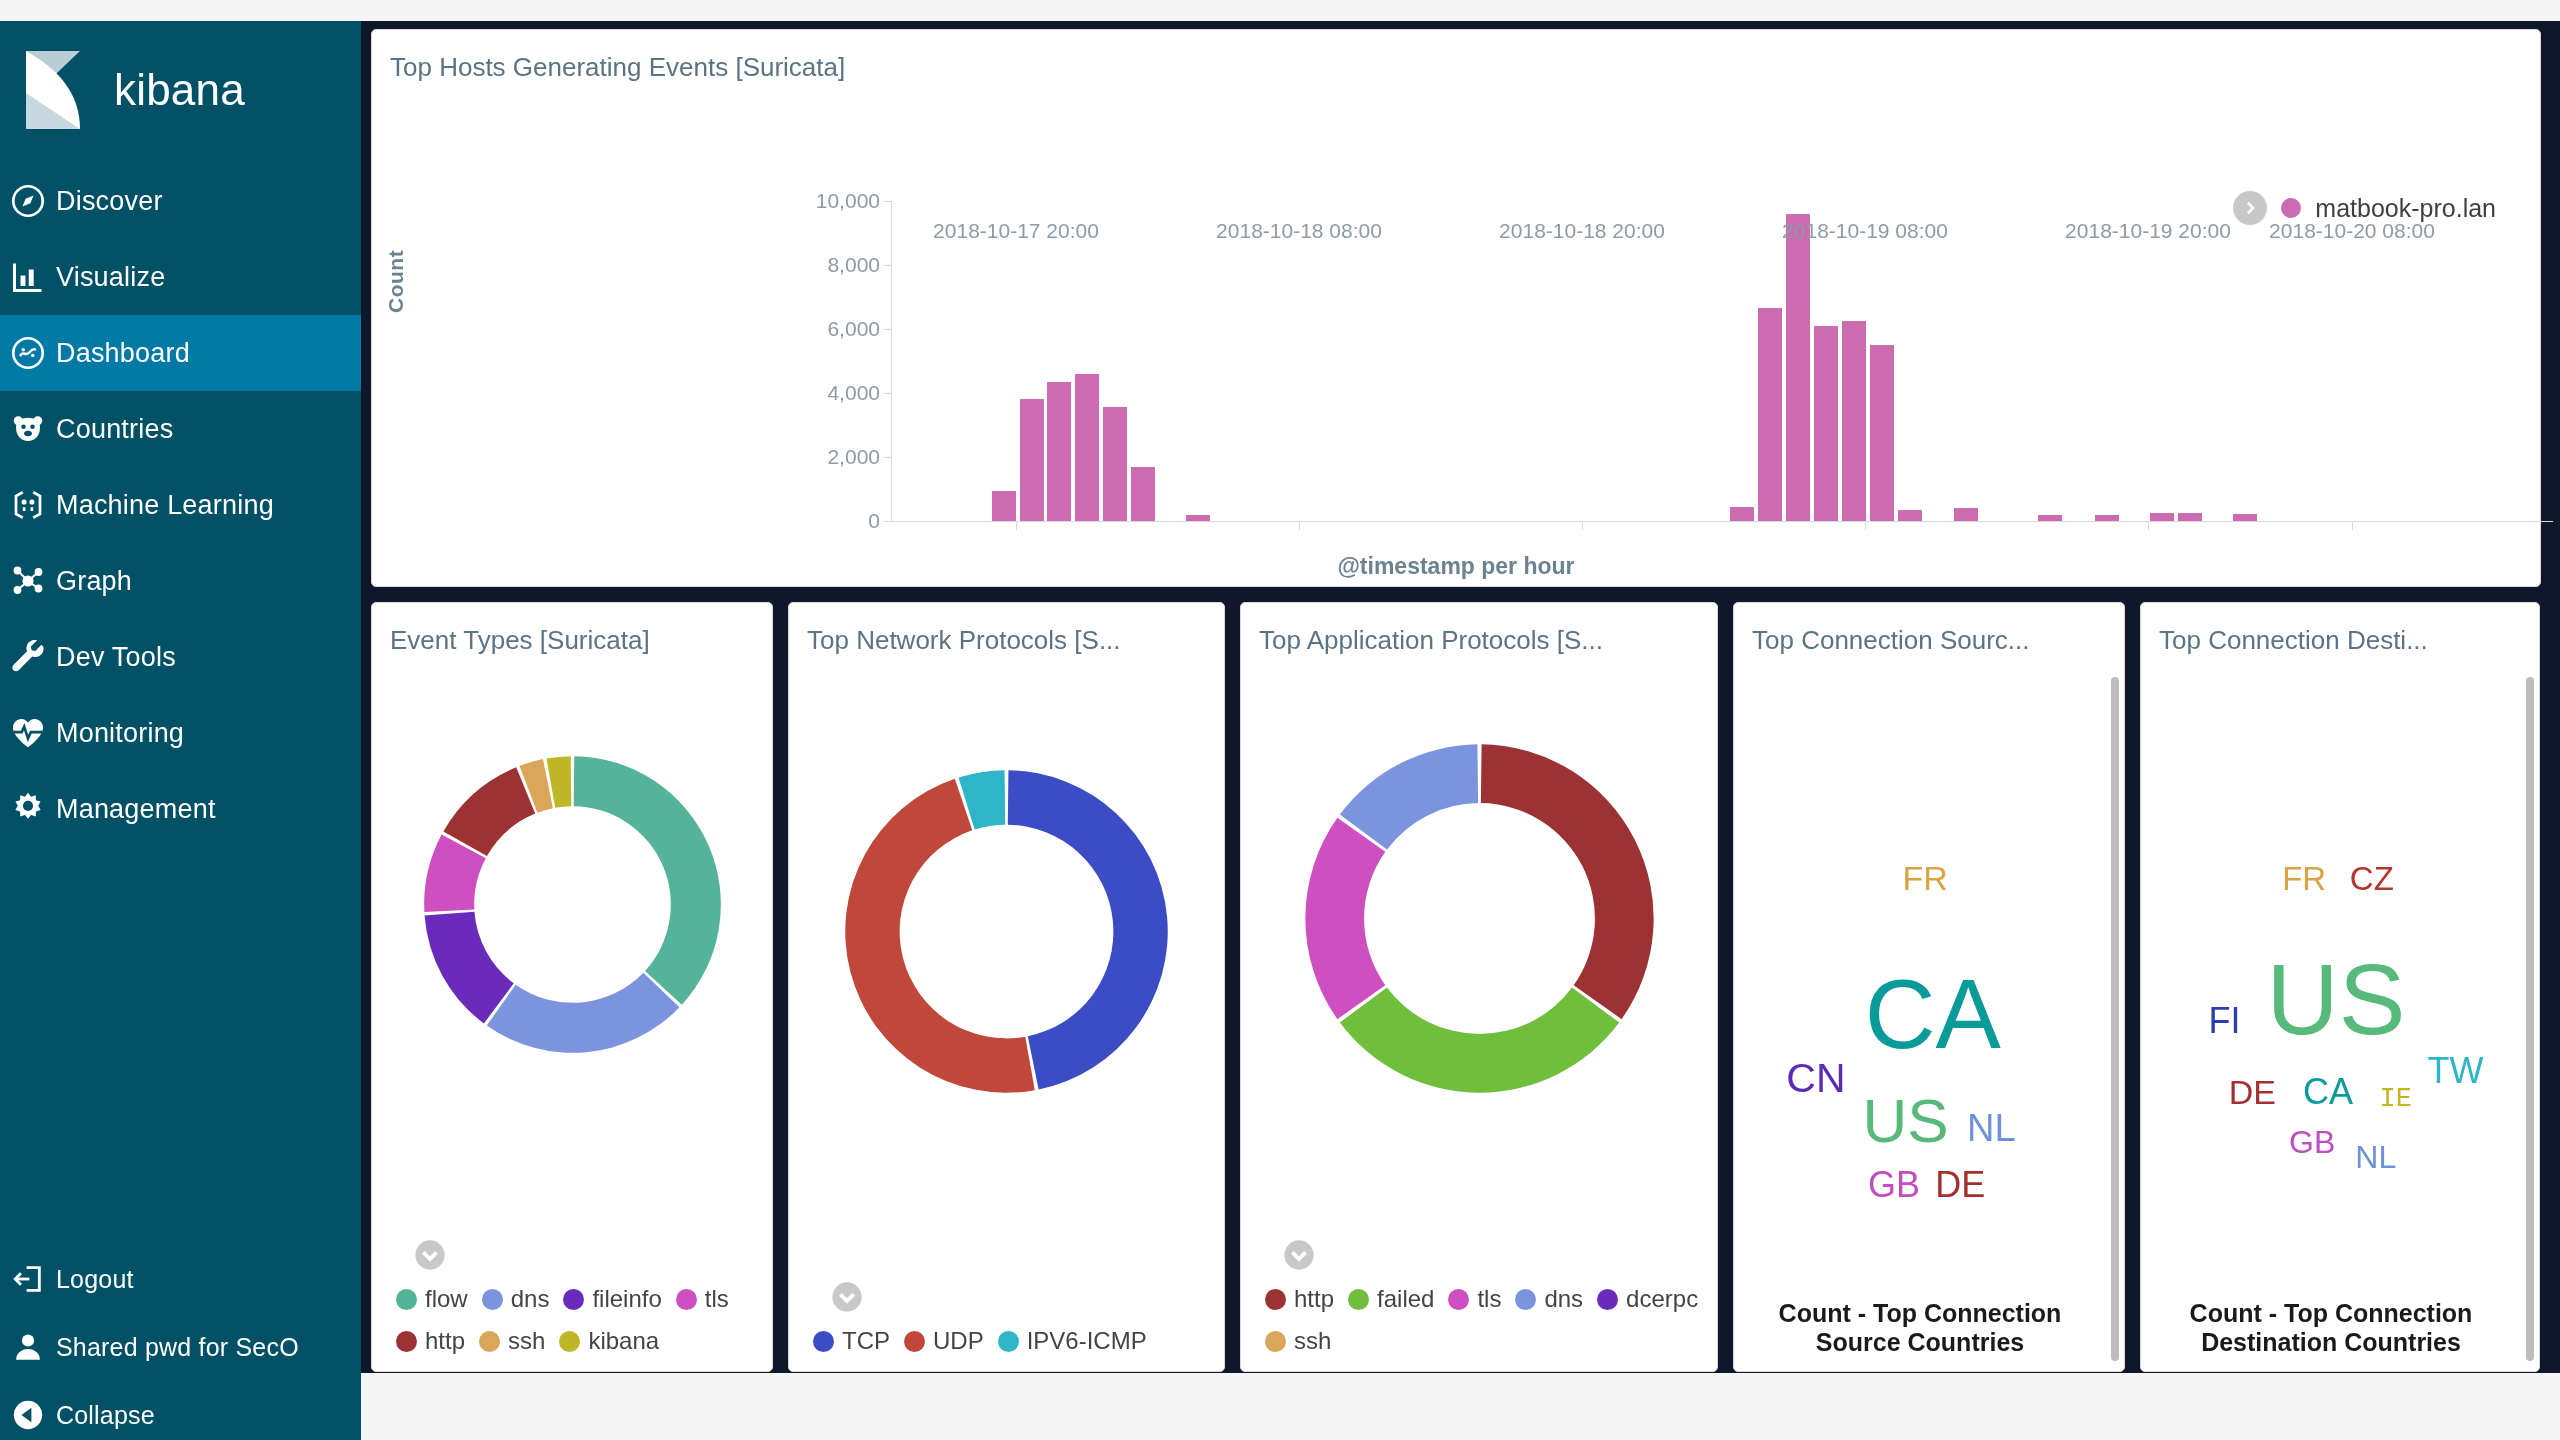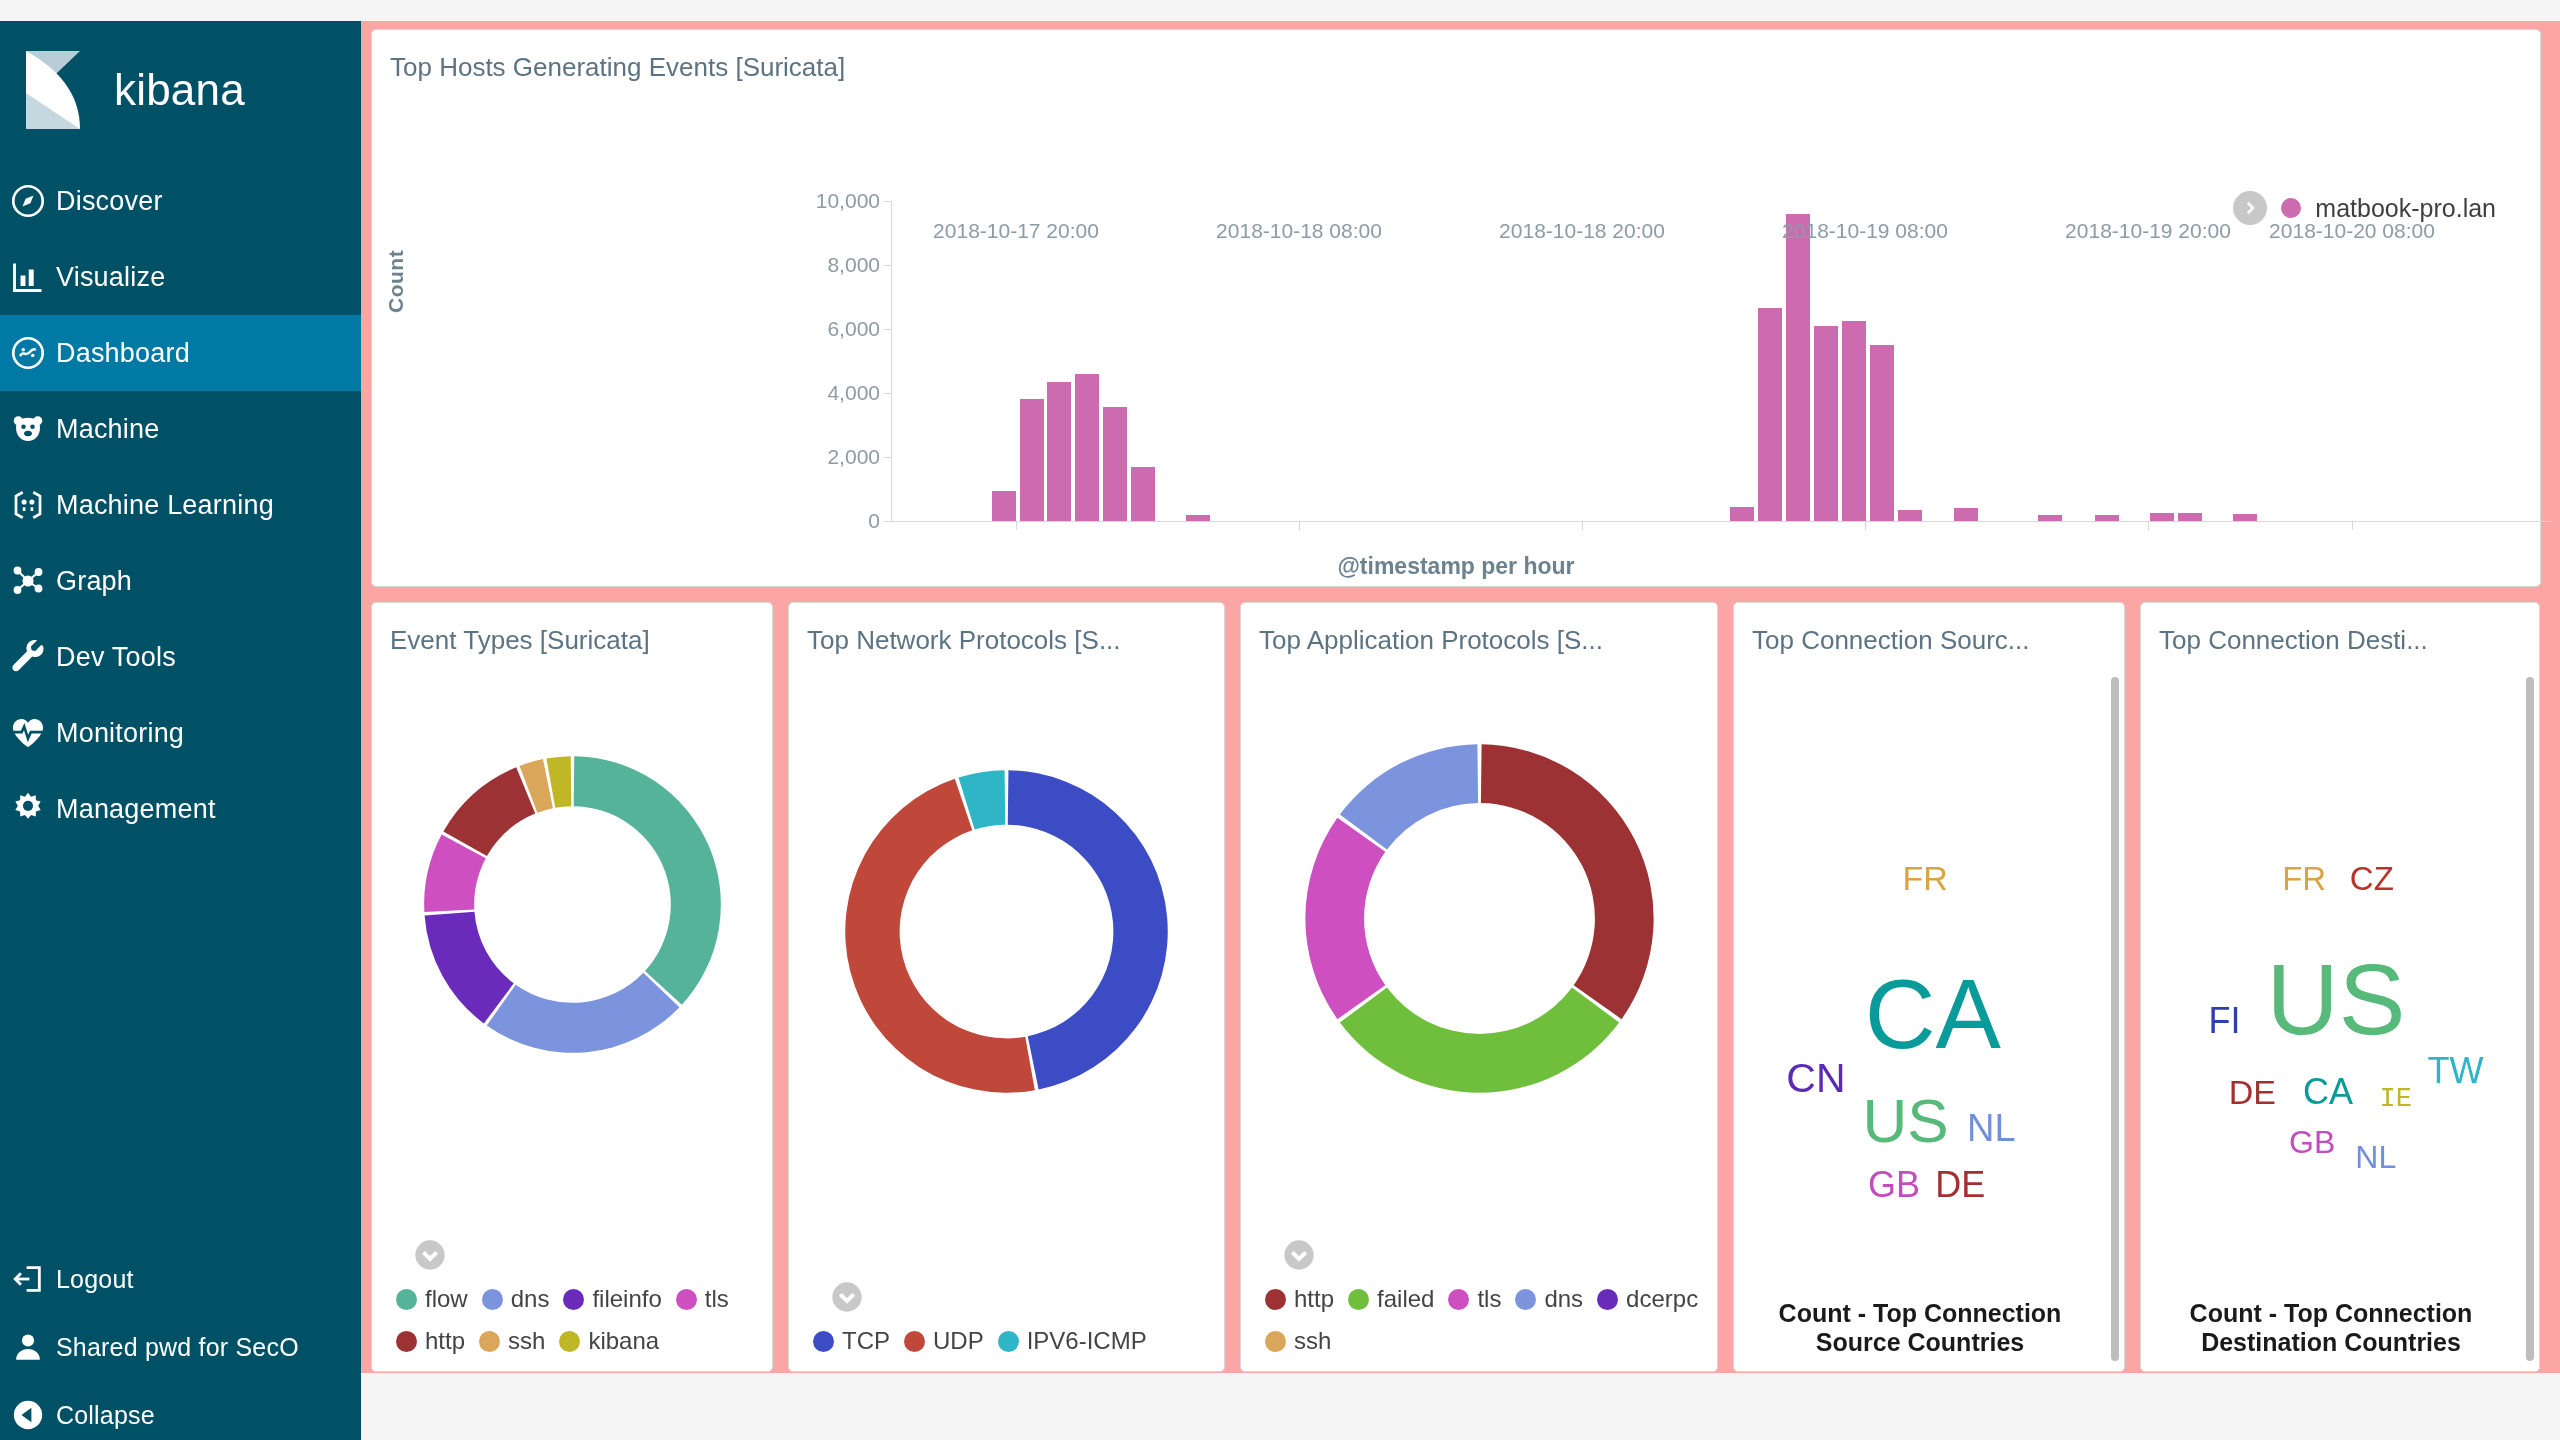--- a/index.html
+++ b/index.html
@@ -37,21 +37,21 @@
     color: #ffffff; white-space: nowrap;
   }
   .nav-bottom { position: absolute; bottom: 0; left: 0; right: 0; padding-bottom: 12px; }
   .nav-bottom .nav-item { height: 68px; }
   .nav-bottom .nav-label { font-size: 25px; }
   .nav-spacer { flex: 1 1 auto; }
 
   
   #main {
     flex: 1 1 auto; height: 1352px;
-    background: #fca5a5;
+    background: #0f172a;
     padding: 8px 9px 0 10px;
     overflow: hidden;
   }
   .panel {
     background: #ffffff;
     border: 1px solid #d9d9d9;
     border-radius: 5px;
     position: relative;
   }
   .panel-title {
@@ -190,21 +190,21 @@
         <span class="nav-ico">
           <svg width="36" height="36" viewBox="0 0 24 24" fill="#fff">
             <circle cx="5.5" cy="6.5" r="3"></circle>
               <circle cx="18.5" cy="6.5" r="3"></circle>
             <path d="M4 11 C4 6.5 8 4.5 12 4.5 C16 4.5 20 6.5 20 11 C20 16.5 16.5 20 12 20 C7.5 20 4 16.5 4 11 Z"></path>
             <circle cx="9" cy="10.5" r="1.5" fill="#015166"></circle>
               <circle cx="15" cy="10.5" r="1.5" fill="#015166"></circle>
             <ellipse cx="12" cy="15" rx="2.6" ry="1.8" fill="#015166"></ellipse>
           </svg>
         </span>
-        <span class="nav-label">Machine</span>
+        <span class="nav-label">Countries</span>
       </div>
 
       <div class="nav-item">
         <span class="nav-ico">
           <svg width="36" height="36" viewBox="0 0 24 24" fill="none" stroke="#fff" stroke-width="1.8">
             <path d="M8.5 3.5 L4 6 L4 18 L8.5 20.5"></path>
               <path d="M15.5 3.5 L20 6 L20 18 L15.5 20.5"></path>
             <circle cx="9.4" cy="10" r="1.7" fill="#fff" stroke="none"></circle>
             <circle cx="14.6" cy="10" r="1.7" fill="#fff" stroke="none"></circle>
             <path d="M9.4 13.5 L9.4 16"></path>

